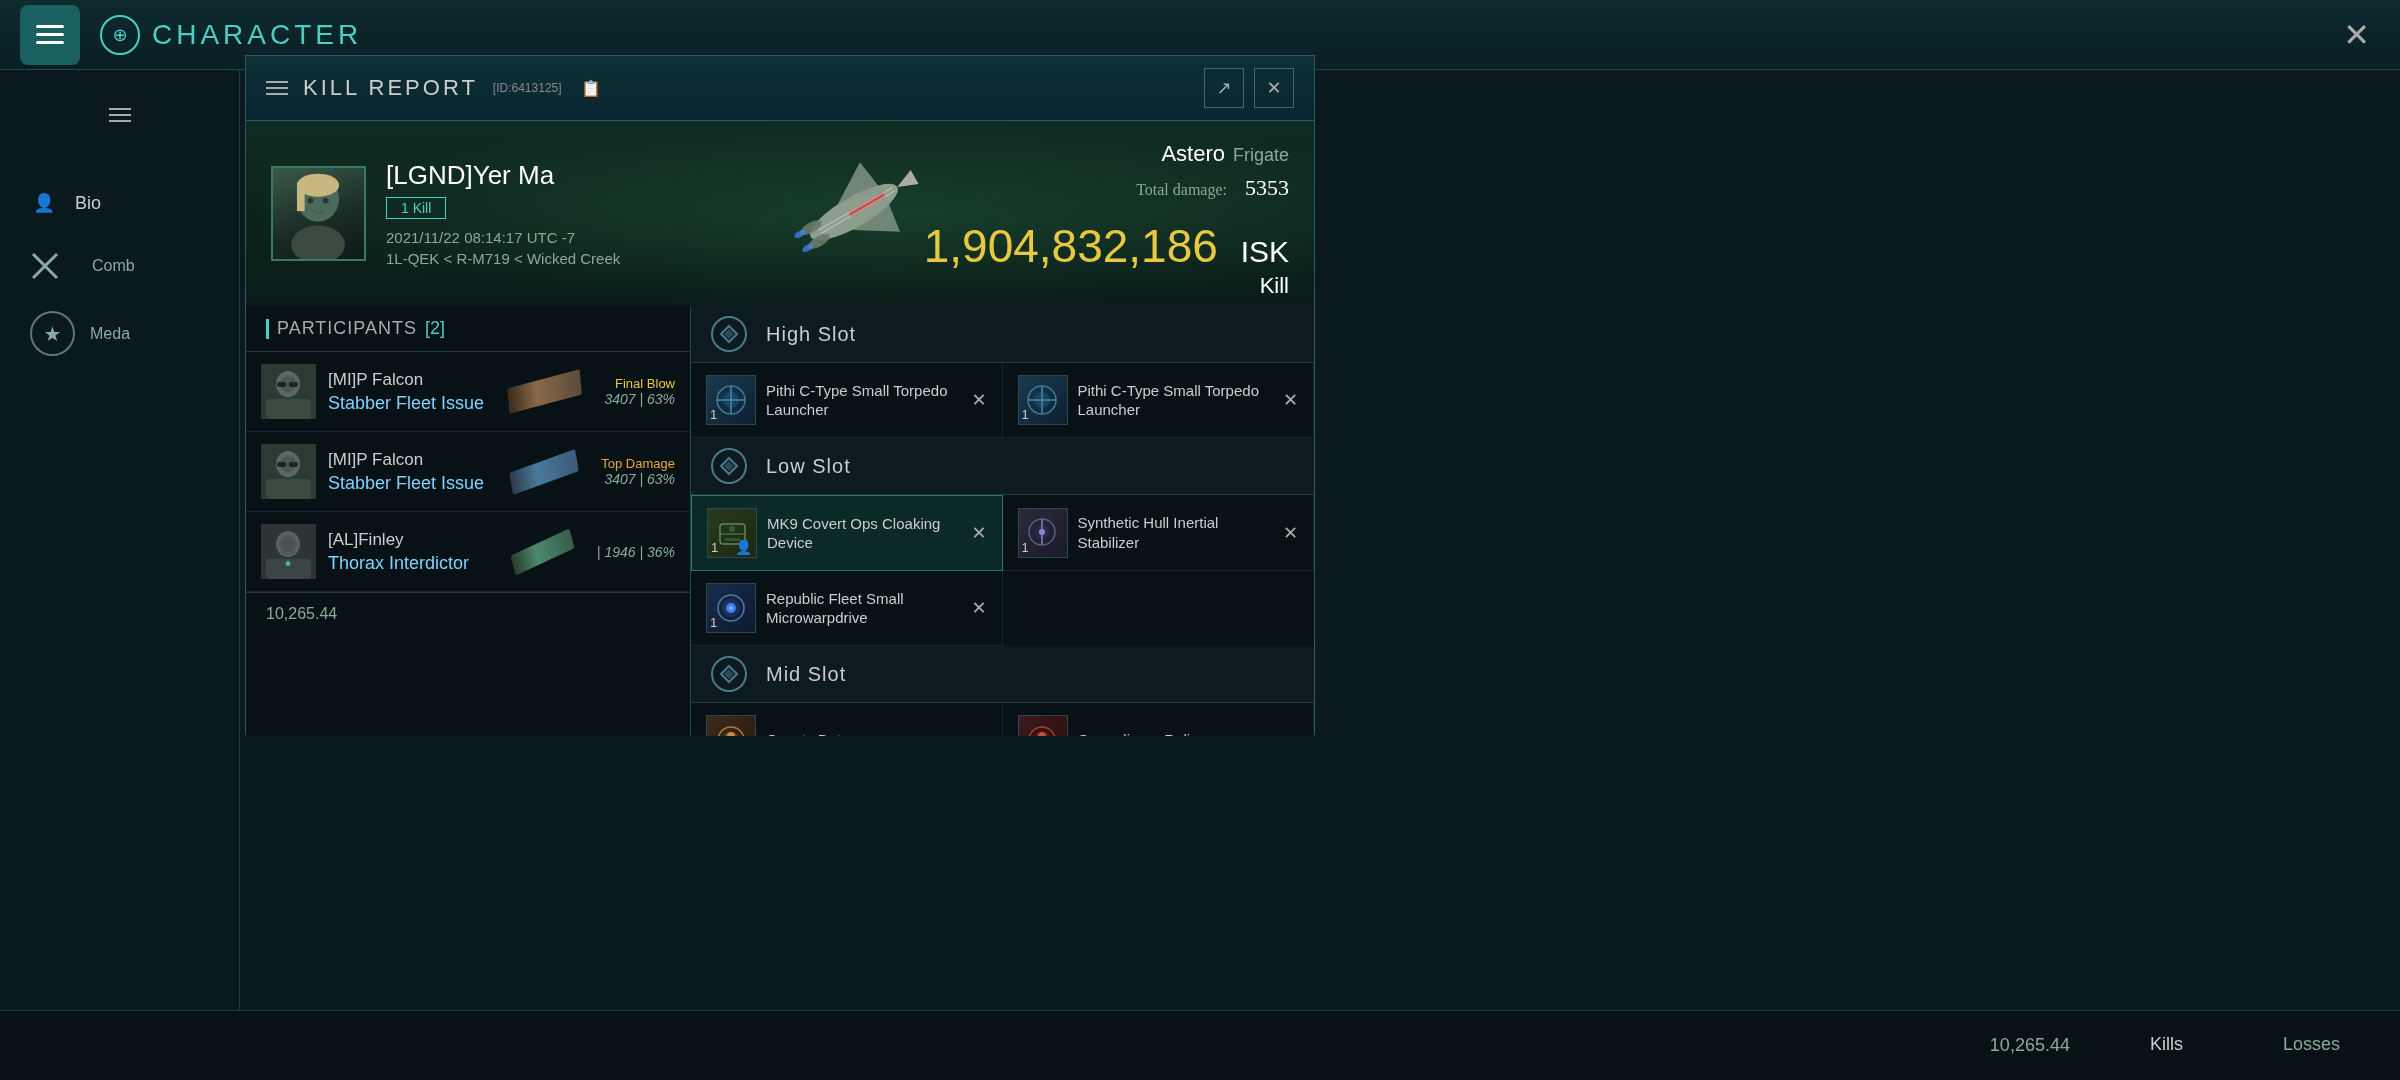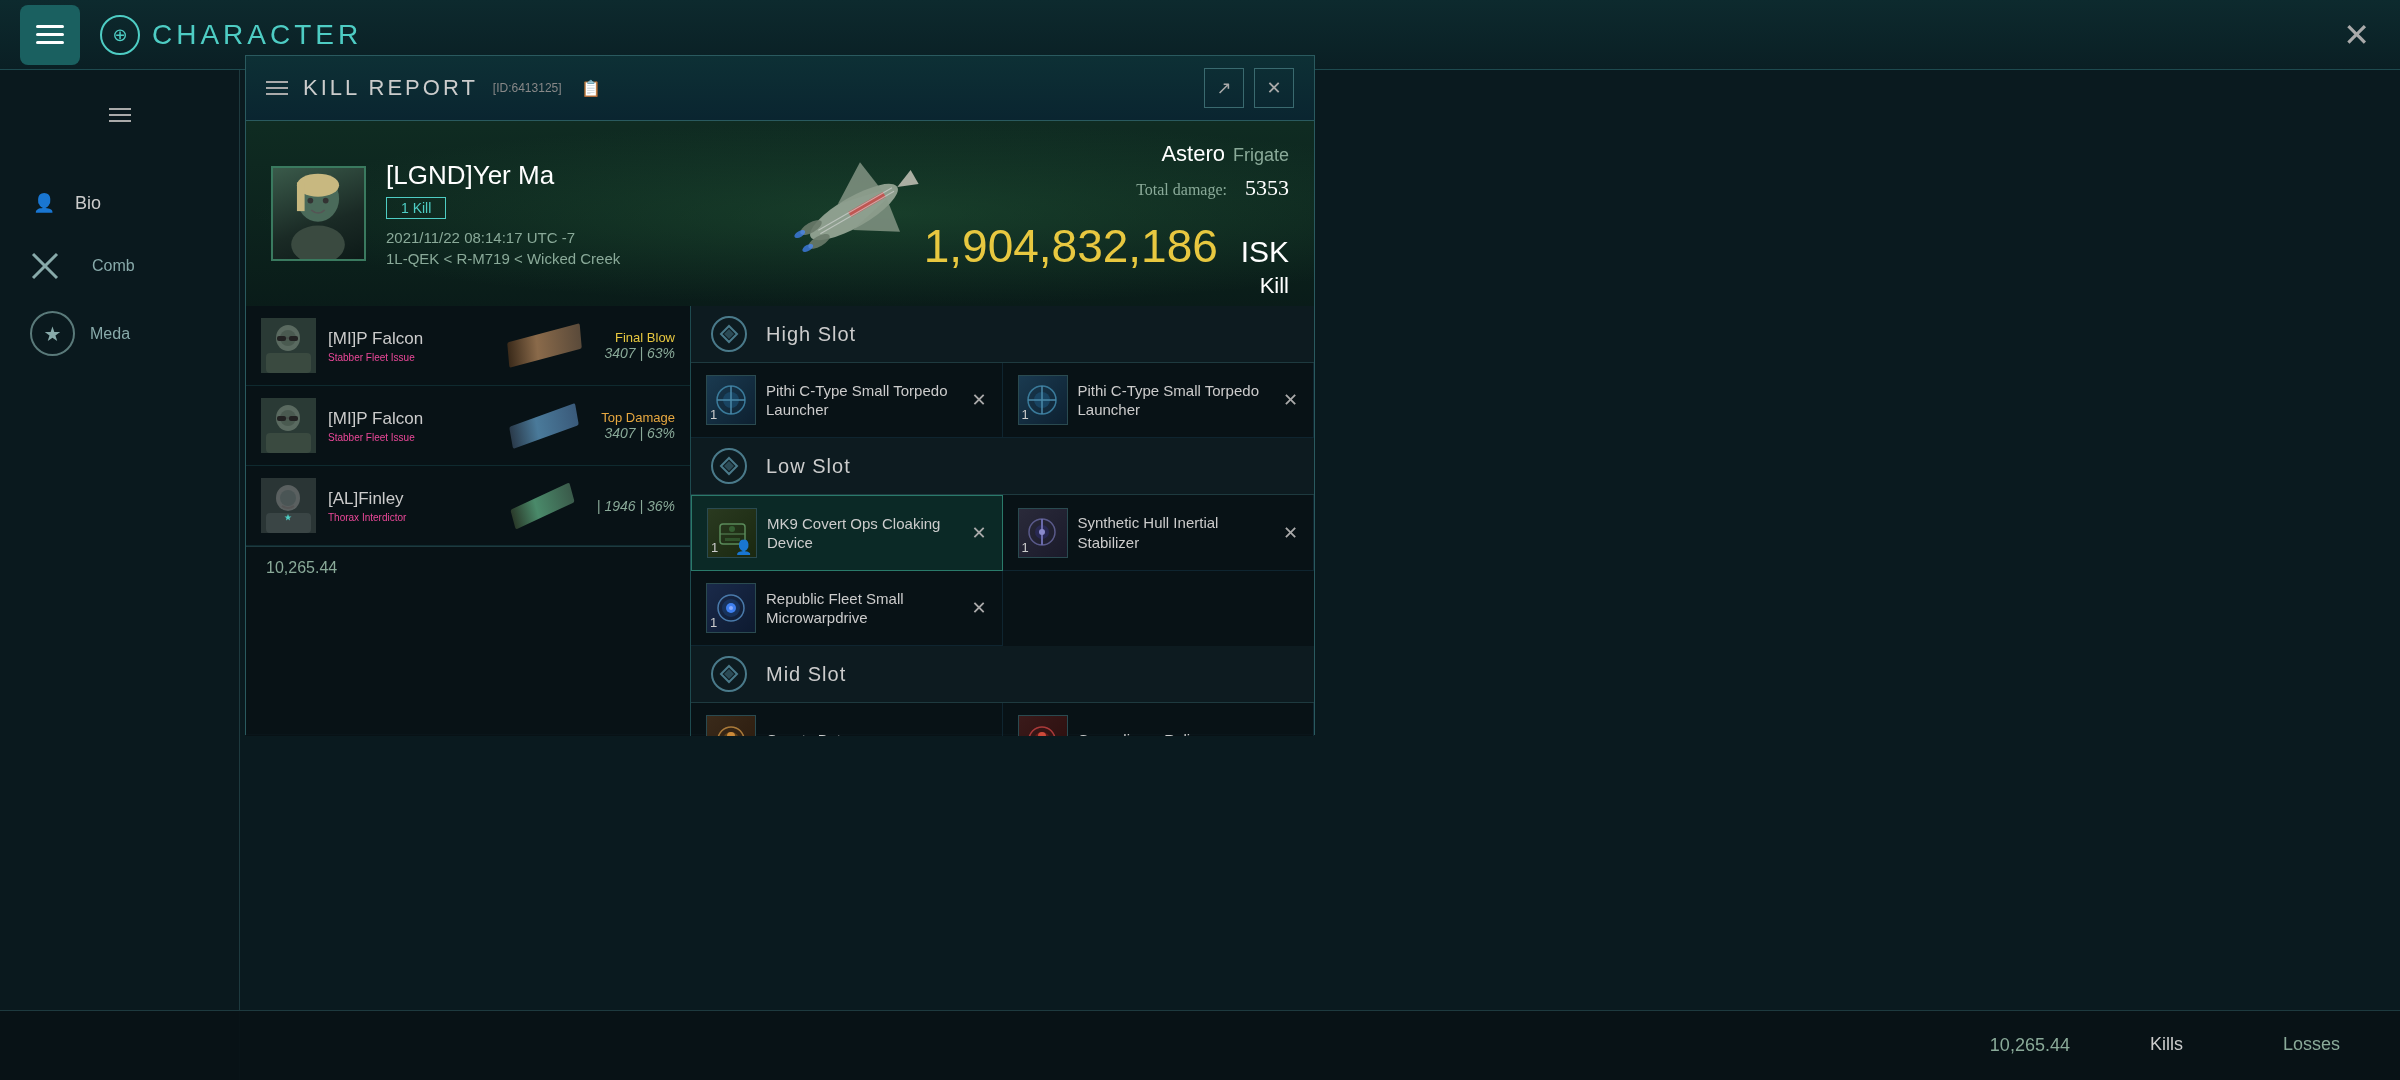--- a/index.html
+++ b/index.html
@@ -432,22 +432,22 @@
       flex: 1;
     }
 
     .participant-name {
       color: #ccc;
       font-size: 17px;
       margin-bottom: 3px;
     }
 
     .participant-ship {
-      color: #ec4899;
-      font-size: 10px;
+      color: #7dd3fc;
+      font-size: 18px;
     }
 
     .participant-stats {
       text-align: right;
       font-size: 14px;
     }
 
     .final-blow {
       color: #e8c840;
       font-size: 13px;
@@ -794,20 +794,25 @@
         <span class="isk-amount">1,904,832,186</span>
         <span style="color:#fff; font-size:30px; margin-left:10px;text-align:right;">ISK</span>
       </div>
       <div class="kill-label">Kill</div>
     </div>
   </div>
 
   <div class="split-panel">
 
     <div class="participants-panel">
+      <div class="section-header">
+        <div class="section-border"></div>
+        <span class="section-title participants-label">Participants</span>
+        <span class="participants-count">[2]</span>
+      </div>
 
       <div class="participant-item">
         <div class="participant-avatar">
           <svg width="55" height="55" viewBox="0 0 55 55">
             <rect width="55" height="55" fill="#2a3a35"></rect>
             <ellipse cx="27" cy="20" rx="12" ry="13" fill="#5a6a60"></ellipse>
             <rect x="5" y="35" width="45" height="20" fill="#3a4a40" rx="4"></rect>
             <circle cx="27" cy="20" r="8" fill="#4a5a50"></circle>
 
             <rect x="16" y="18" width="9" height="5" fill="#222" rx="2"></rect>

